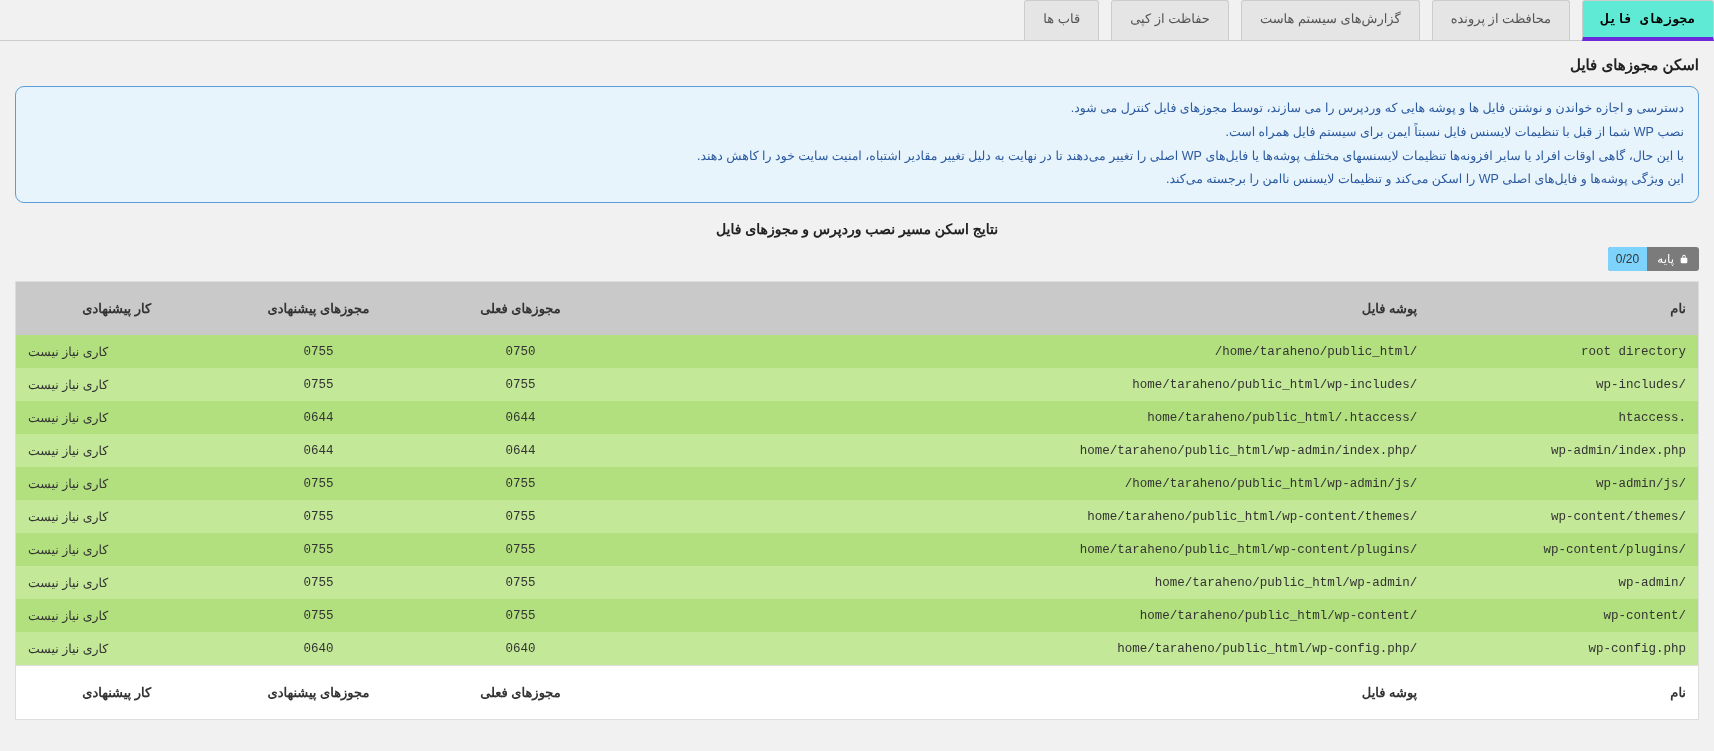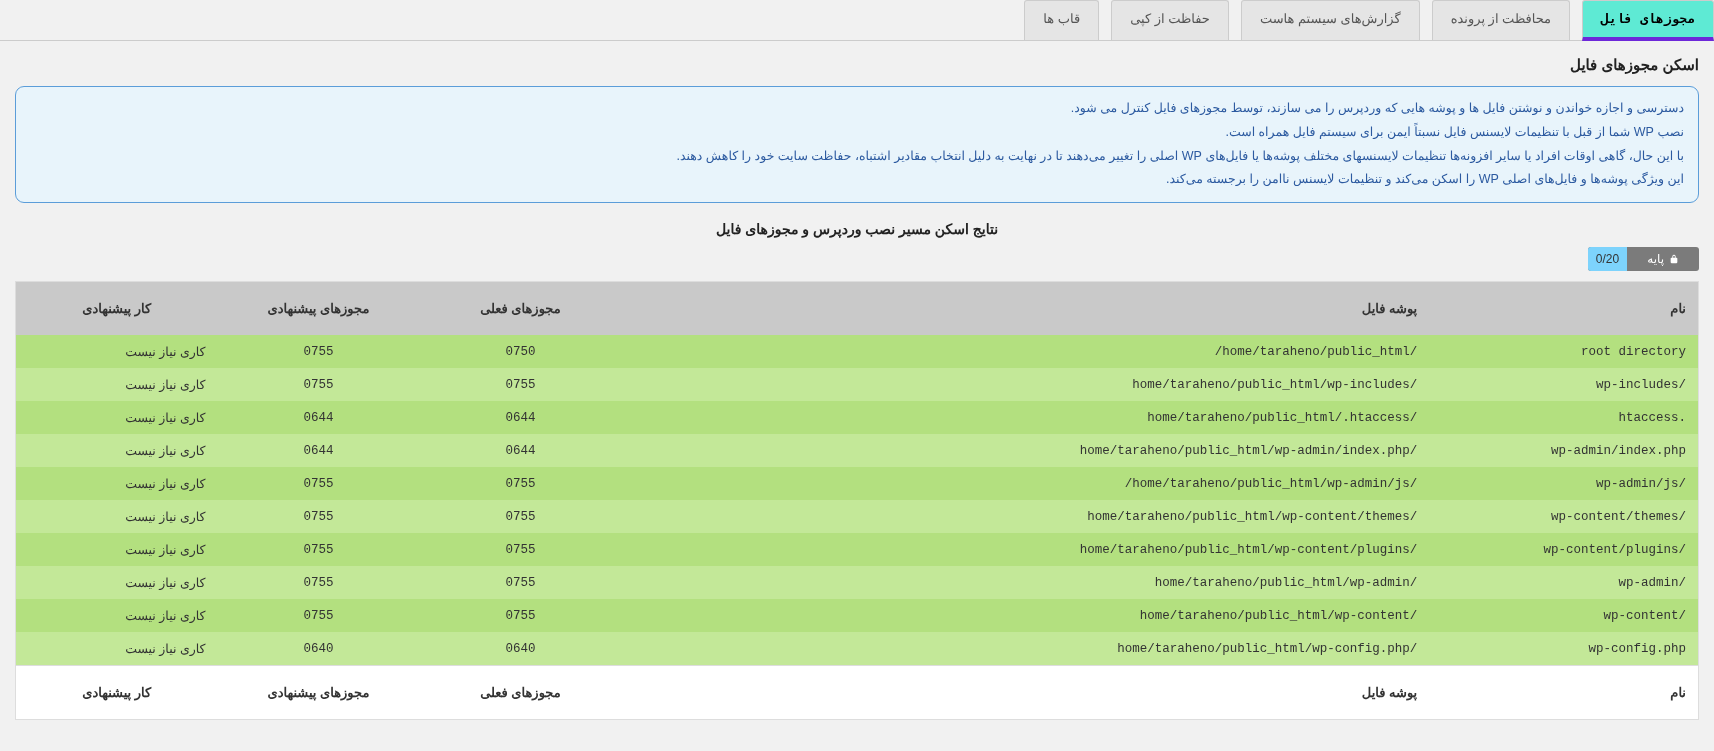--- a/index.html
+++ b/index.html
@@ -67,21 +67,21 @@
 .badge {
   display: inline-flex;
   align-items: center;
   background: #7b7b7b;
   color: #fff;
   border-radius: 3px;
   overflow: hidden;
   font-size: 12px;
 }
 .badge .badge-label {
-  padding: 5px 20px;
+  padding: 5px 10px;
   display: flex;
   align-items: center;
   gap: 5px;
 }
 .badge .badge-count {
   background: #7dd3fc;
   color: #333;
   padding: 5px 8px;
 }
 .lock-icon {
@@ -118,41 +118,41 @@
 tbody tr:nth-child(even) {
   background: #c3e898;
 }
 .col-name { width: 16%; }
 .col-path { width: 48%; }
 .col-current { width: 12%; text-align: center; }
 .col-rec { width: 12%; text-align: center; }
 .col-action { width: 12%; text-align: center; }
 td.mono { font-family: 'Courier New', monospace; direction: ltr; text-align: right; }
 td.center { text-align: center; font-family: 'Courier New', monospace; }
-td.action { text-align: right; }
+td.action { text-align: left; }
 th.center { text-align: center; }
 </style>
 </head>
 <body>
 
 <div class="tabs">
   <div class="tab active">مجوزهای فایل</div>
   <div class="tab">محافظت از پرونده</div>
   <div class="tab">گزارش‌های سیستم هاست</div>
   <div class="tab">حفاظت از کپی</div>
   <div class="tab">قاب ها</div>
 </div>
 
 <div class="content">
   <div class="section-title">اسکن مجوزهای فایل</div>
 
   <div class="info-box">
     <div>دسترسی و اجازه خواندن و نوشتن فایل ها و پوشه هایی که وردپرس را می سازند، توسط مجوزهای فایل کنترل می شود.</div>
     <div>نصب WP شما از قبل با تنظیمات لایسنس فایل نسبتاً ایمن برای سیستم فایل همراه است.</div>
-    <div>با این حال، گاهی اوقات افراد یا سایر افزونه‌ها تنظیمات لایسنسهای مختلف پوشه‌ها یا فایل‌های WP اصلی را تغییر می‌دهند تا در نهایت به دلیل انتخاب مقادیر اشتباه، حفاظت سایت خود را کاهش دهند.</div>
+    <div>با این حال، گاهی اوقات افراد یا سایر افزونه‌ها تنظیمات لایسنسهای مختلف پوشه‌ها یا فایل‌های WP اصلی را تغییر می‌دهند تا در نهایت به دلیل تغییر مقادیر اشتباه، امنیت سایت خود را کاهش دهند.</div>
     <div>این ویژگی پوشه‌ها و فایل‌های اصلی WP را اسکن می‌کند و تنظیمات لایسنس ناامن را برجسته می‌کند.</div>
   </div>
 
   <div class="results-title">نتایج اسکن مسیر نصب وردپرس و مجوزهای فایل</div>
 
   <div class="badge-row">
     <span class="badge">
       <span class="badge-label">
         <svg class="lock-icon" viewBox="0 0 24 24" fill="#fff">
             <path d="M12 2a4 4 0 00-4 4v3H6a2 2 0 00-2 2v9a2 2 0 002 2h12a2 2 0 002-2v-9a2 2 0 00-2-2h-2V6a4 4 0 00-4-4zm-2 4a2 2 0 114 0v3h-4V6z"></path>

